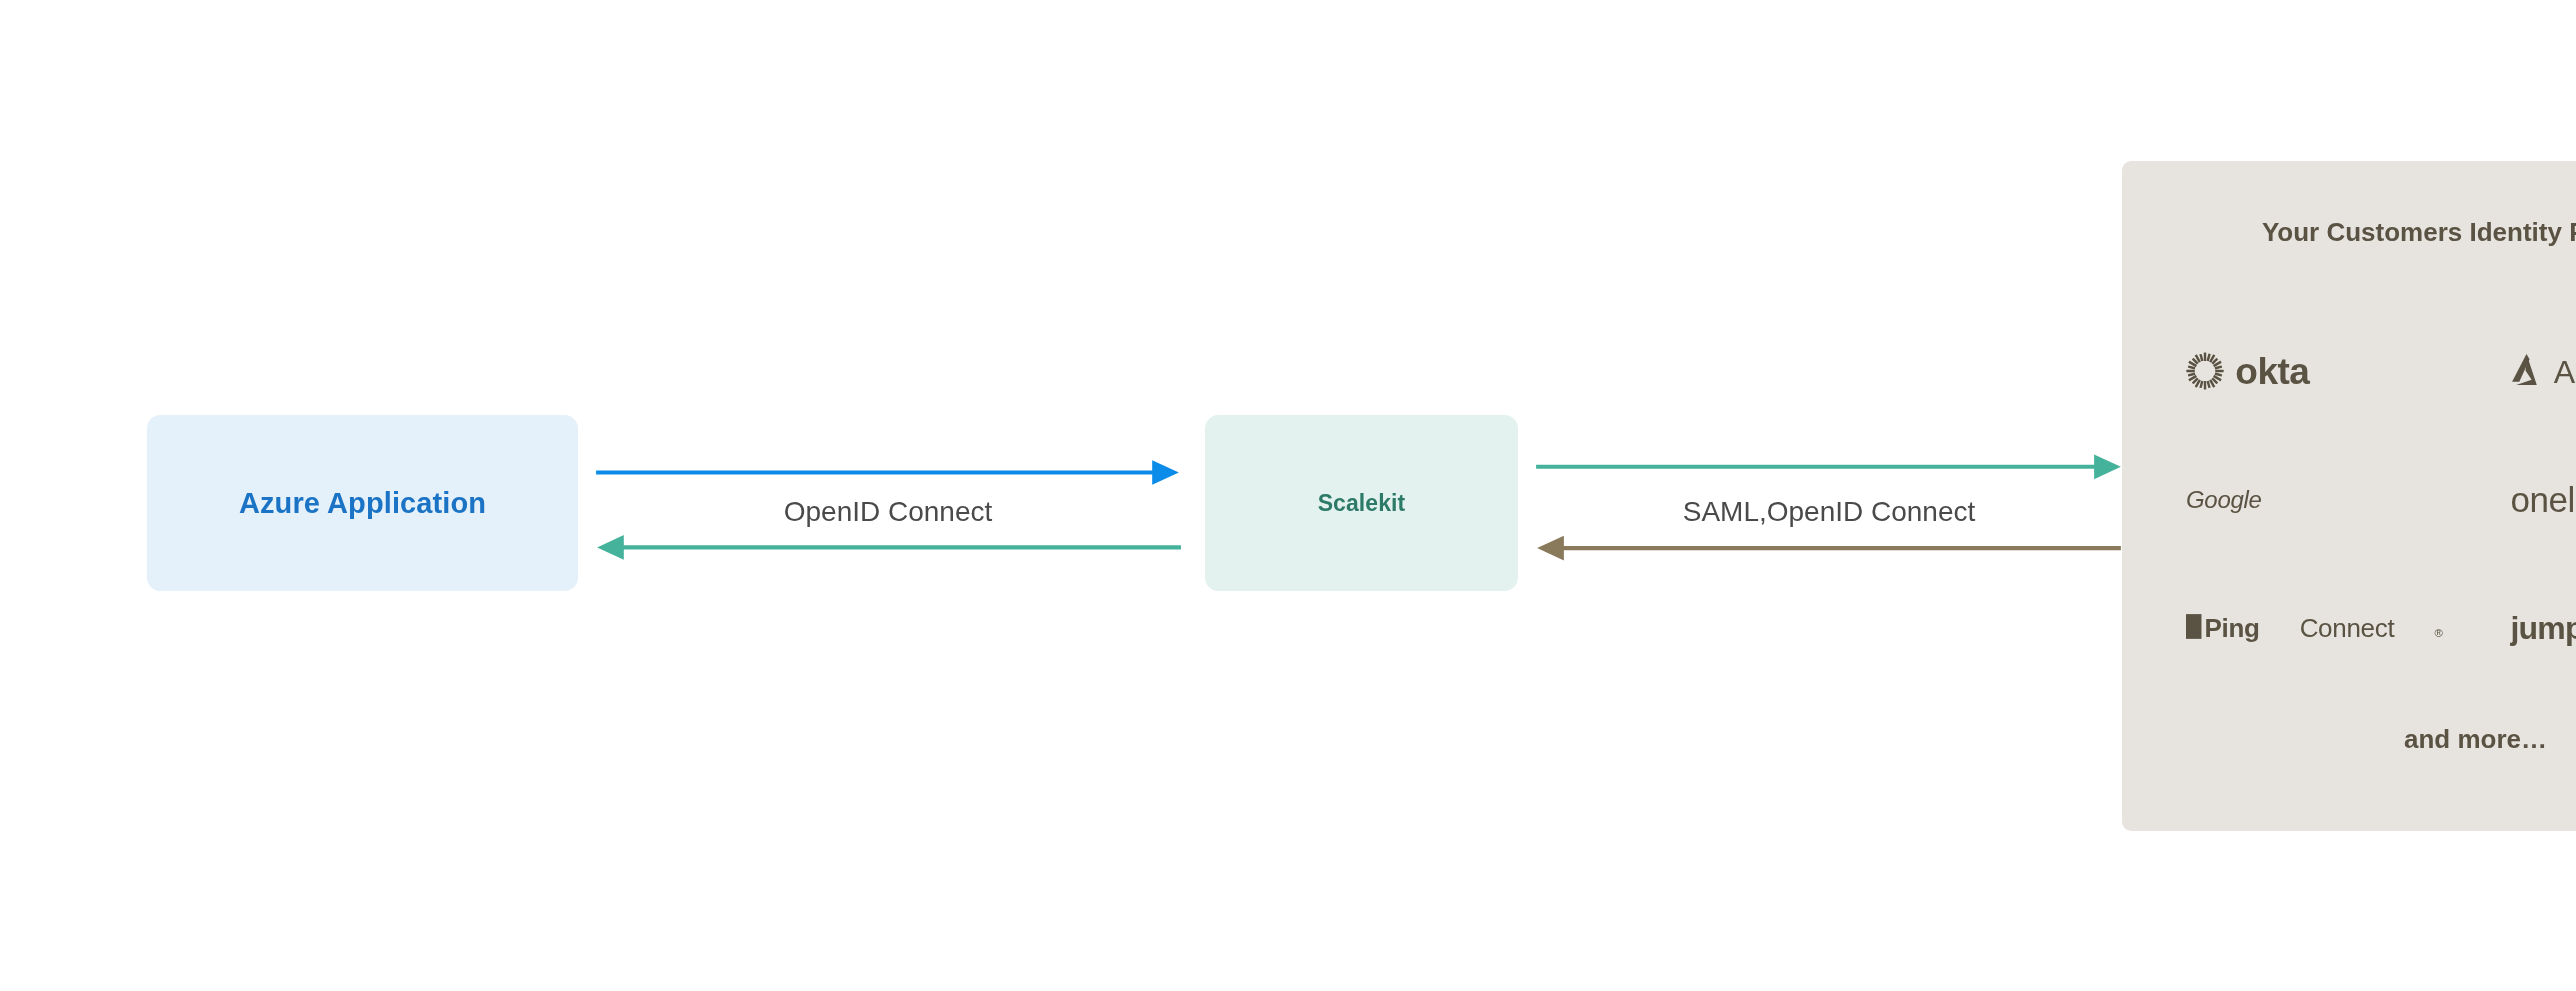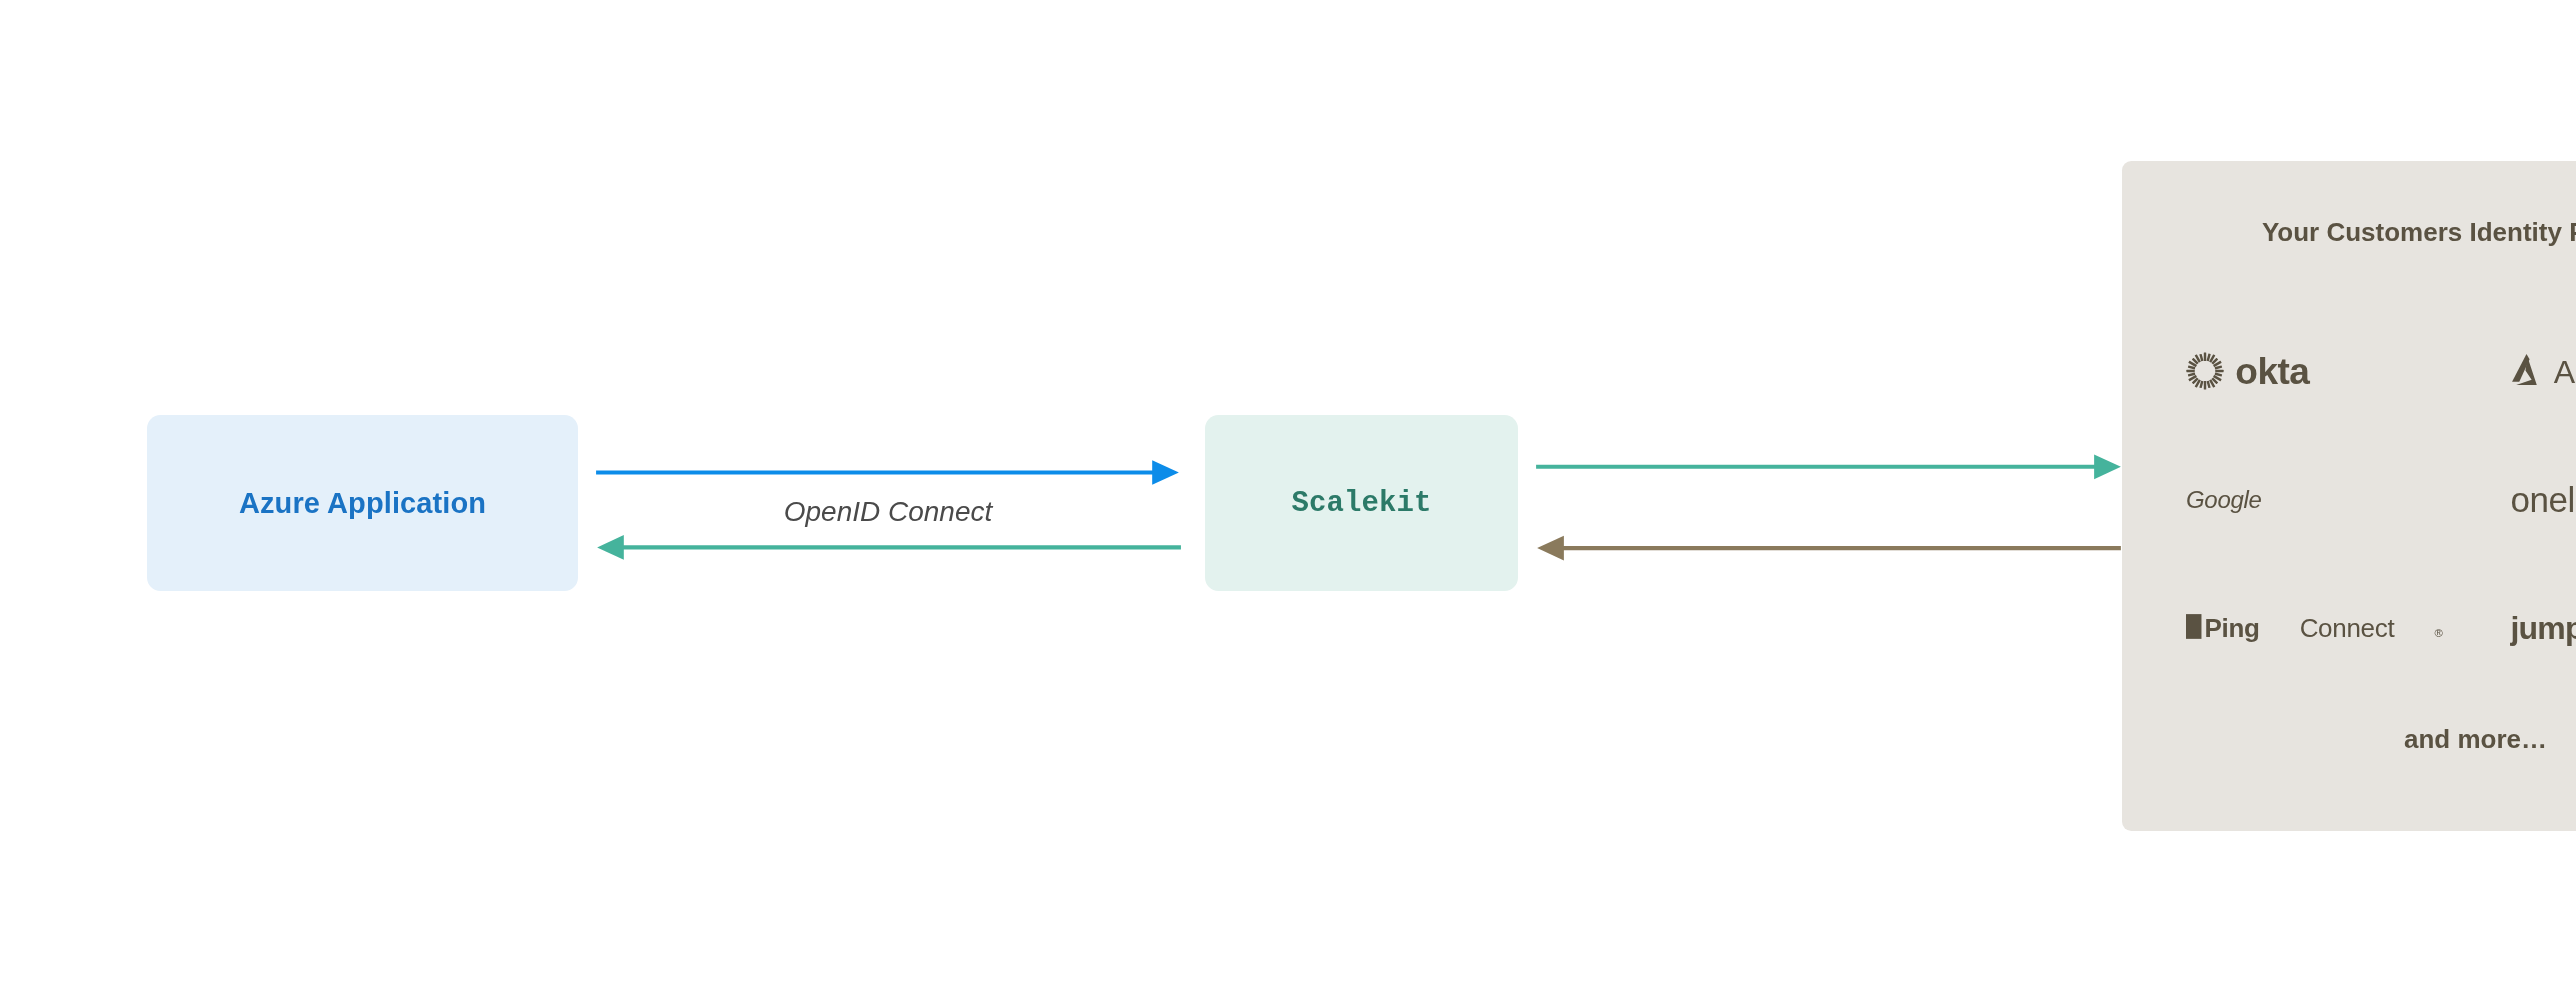--- a/index.html
+++ b/index.html
@@ -49,37 +49,35 @@
 
   #scalekit-node {
     left: 1205px;
     top: 415px;
     width: 313px;
     height: 176px;
     background: #e3f2ee;
   }
   #scalekit-node .node-label {
     color: #2c7a68;
-    font-size: 29px;
-    font-family: Liberation Mono, monospace;
+    font-size: 23px;
   }
 
   
   .flow {
     position: absolute;
   }
   .flow svg { display: block; }
 
   .flow-label {
     position: absolute;
     font-size: 28px;
     color: #4a4a4a;
     white-space: nowrap;
     text-align: center;
-    font-style: italic;
   }
 
   #flow-left  { left: 592px; top: 453px; }
   #flow-right { left: 1533px; top: 447px; }
 
   #flow-left-label  { left: 592px; top: 496px; width: 592px; }
   #flow-right-label { left: 1533px; top: 496px; width: 592px; }
 
   
   #idp-panel {
@@ -195,20 +193,21 @@
         <line x1="6" y1="38" x2="1098" y2="38" stroke="#45b39c" stroke-width="8"></line>
         <polygon points="1090,14 1142,38 1090,62" fill="#45b39c"></polygon>
       </g>
 
       <g>
         <line x1="52" y1="196" x2="1142" y2="196" stroke="#8a7a5c" stroke-width="8"></line>
         <polygon points="60,172 8,196 60,220" fill="#8a7a5c"></polygon>
       </g>
     </svg>
   </div>
+  <div id="flow-right-label" class="flow-label">SAML,OpenID Connect</div>
 
   <div id="idp-panel">
 
     <div id="idp-title">Your Customers Identity Providers</div>
 
     <div id="idp-grid">
 
       <div class="idp-cell">
         <span class="idp-mark">
           <svg width="38" height="38" viewBox="0 0 100 100" xmlns="http://www.w3.org/2000/svg">

